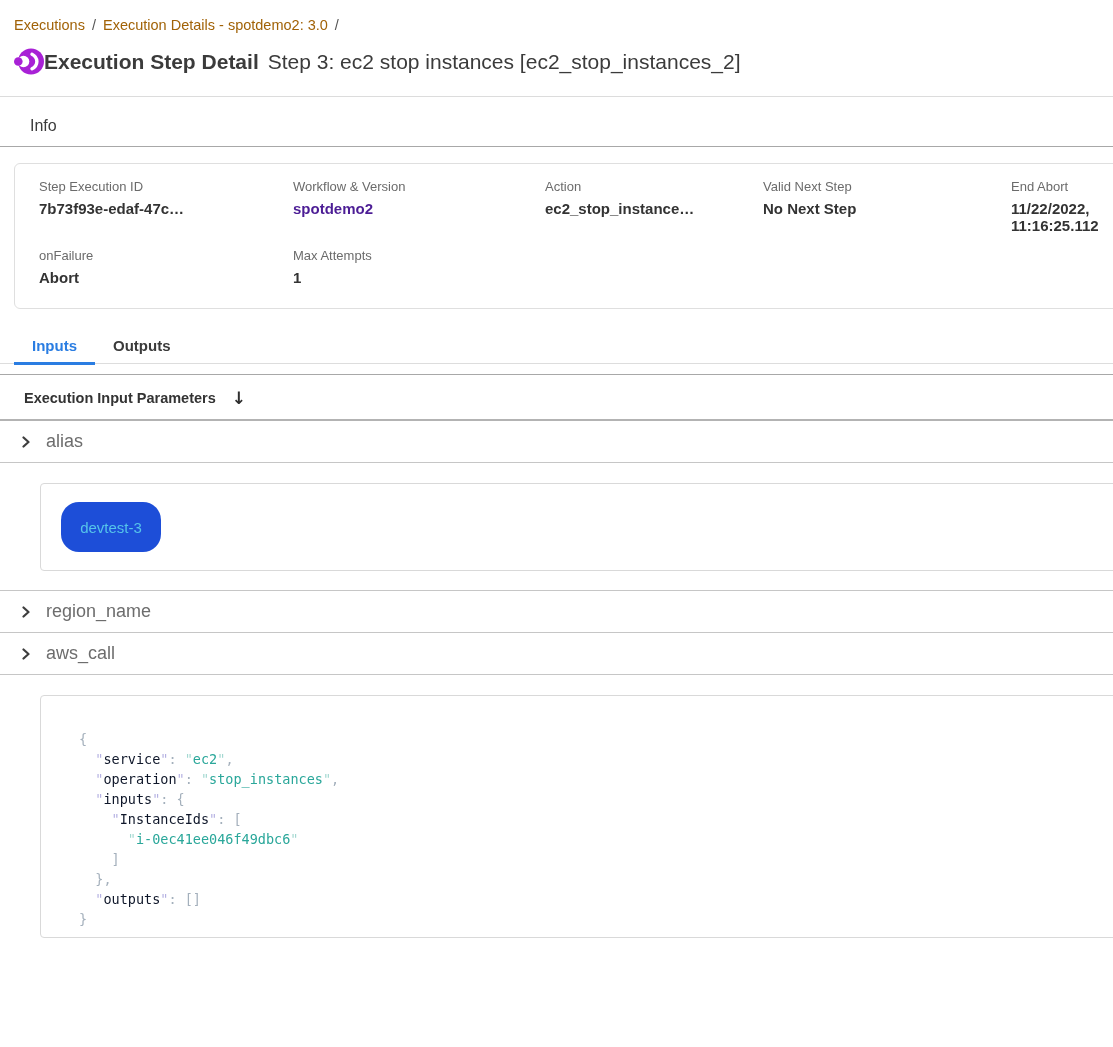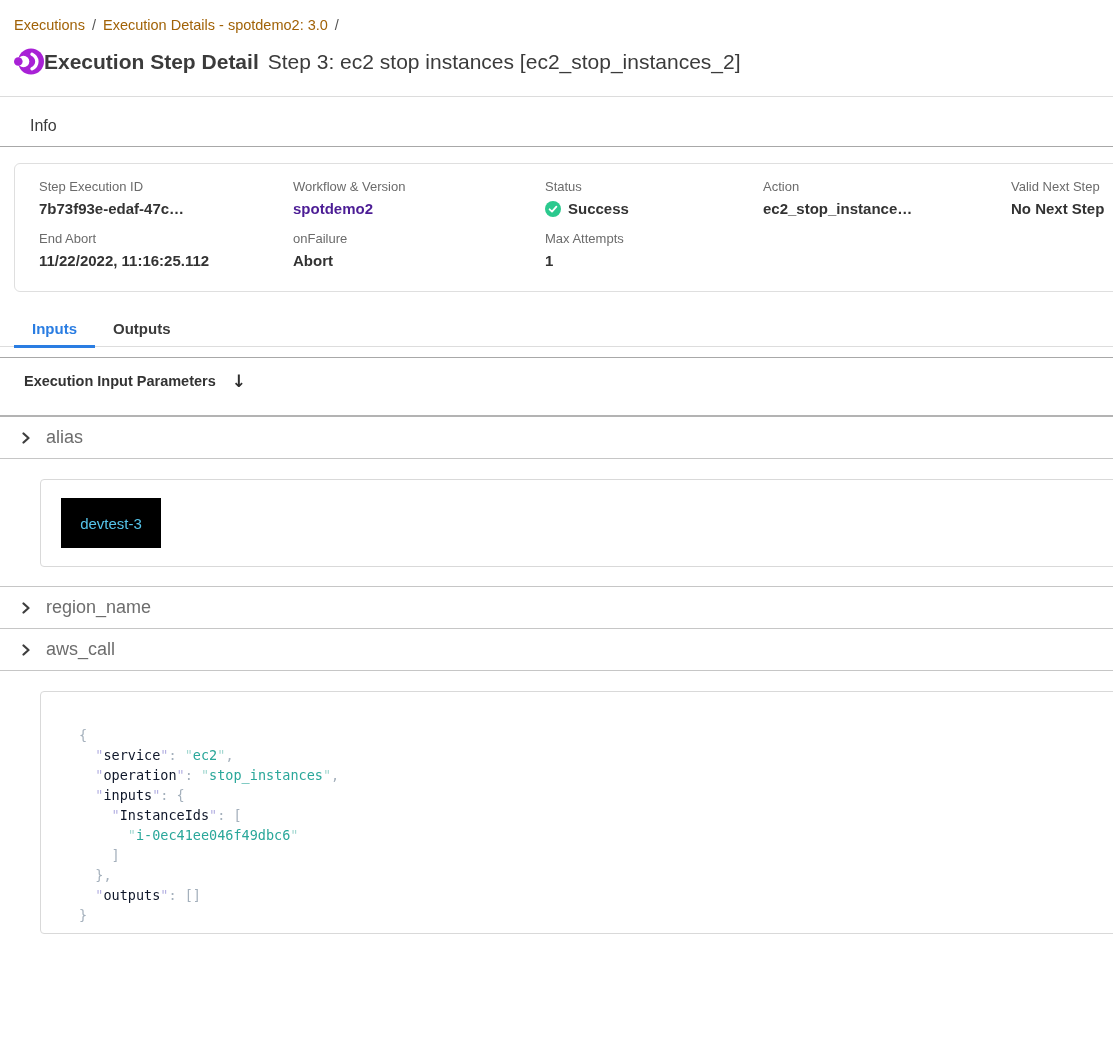--- a/index.html
+++ b/index.html
@@ -33,41 +33,41 @@
   .f-value.link{color:#4c1d95;cursor:pointer;}
   .status-val{display:flex;align-items:center;gap:7px;}
   .status-icon{width:16px;height:16px;}
   
   .tabs{margin-top:21px;padding-left:14px;display:flex;border-bottom:1px solid #dddddd;}
   .tab{padding:7px 18px 8px;font-size:15px;font-weight:600;color:#3b3b3b;cursor:pointer;}
   .tab.active{color:#2a7de2;border-bottom:3px solid #2a7de2;margin-bottom:-2px;}
   .tabs-gap{margin-top:10px;}
   
   .param-header{
-    padding:13px 0 24px 24px;border-bottom:2px solid #b3b3b3;
+    padding:13px 0 11px 24px;border-bottom:2px solid #b3b3b3;
     display:flex;align-items:center;gap:16px;
   }
   .param-title{font-size:14.5px;font-weight:700;color:#333;}
   .sort-arrow{font-size:17px;font-weight:600;color:#2f2f2f;cursor:pointer;font-family:"DejaVu Sans",sans-serif;}
   .section-row{
     height:41px;display:flex;align-items:center;gap:14px;padding-left:20px;
     border-bottom:1px solid #c6c6c6;cursor:pointer;
   }
   .chev{width:12px;height:12px;flex:0 0 auto;}
   .section-name{font-size:18px;color:#6d6d6d;}
   .section-body{padding:20px 0 19px 0;border-bottom:1px solid #c6c6c6;}
   .section-body.last{padding-bottom:0;border-bottom:none;}
   .value-box{
     margin:0 -6px 0 40px;border:1px solid #d9d9d9;border-radius:4px;background:#fff;
     padding:18px 0 18px 20px;min-height:50px;
   }
   .chip{
     display:inline-flex;align-items:center;justify-content:center;
     min-width:100px;height:50px;padding:8px 18px;box-sizing:border-box;
-    background:#000000;color:#55c4ea;font-size:15px;
+    background:#1d4ed8;color:#55c4ea;font-size:15px;border-radius:18px;
   }
   
   .code-box{
     margin:0 -6px 0 40px;border:1px solid #d9d9d9;border-radius:4px;background:#fff;
     padding:33px 0 0 38px;height:243px;box-sizing:border-box;overflow:hidden;
   }
   .code-line{font-family:"DejaVu Sans Mono","Liberation Mono",monospace;font-size:13.5px;line-height:20px;white-space:pre;}
   .tok-k{color:#0f172a;}
   .tok-kq{color:#b5b1e2;}
   .tok-s{color:#2aa79a;}
@@ -103,30 +103,20 @@
 <hr class="divider strong info-div">
 
 <div class="card">
   <div class="cell">
     <div class="f-label">Step Execution ID</div>
     <div class="f-value">7b73f93e-edaf-47c…</div>
   </div>
   <div class="cell">
     <div class="f-label">Workflow &amp; Version</div>
     <div class="f-value link">spotdemo2</div>
-  </div>
-  <div class="cell">
-    <div class="f-label">Status</div>
-    <div class="f-value status-val">
-      <svg class="status-icon" viewBox="0 0 16 16">
-        <circle cx="8" cy="8" r="8" fill="#2bc98e"></circle>
-        <path d="M4.6 8.3 L7 10.6 L11.4 5.6" fill="none" stroke="#ffffff" stroke-width="1.8" stroke-linecap="round" stroke-linejoin="round"></path>
-      </svg>
-      <span>Success</span>
-    </div>
   </div>
   <div class="cell">
     <div class="f-label">Action</div>
     <div class="f-value">ec2_stop_instance…</div>
   </div>
   <div class="cell">
     <div class="f-label">Valid Next Step</div>
     <div class="f-value">No Next Step</div>
   </div>
   <div class="cell">

